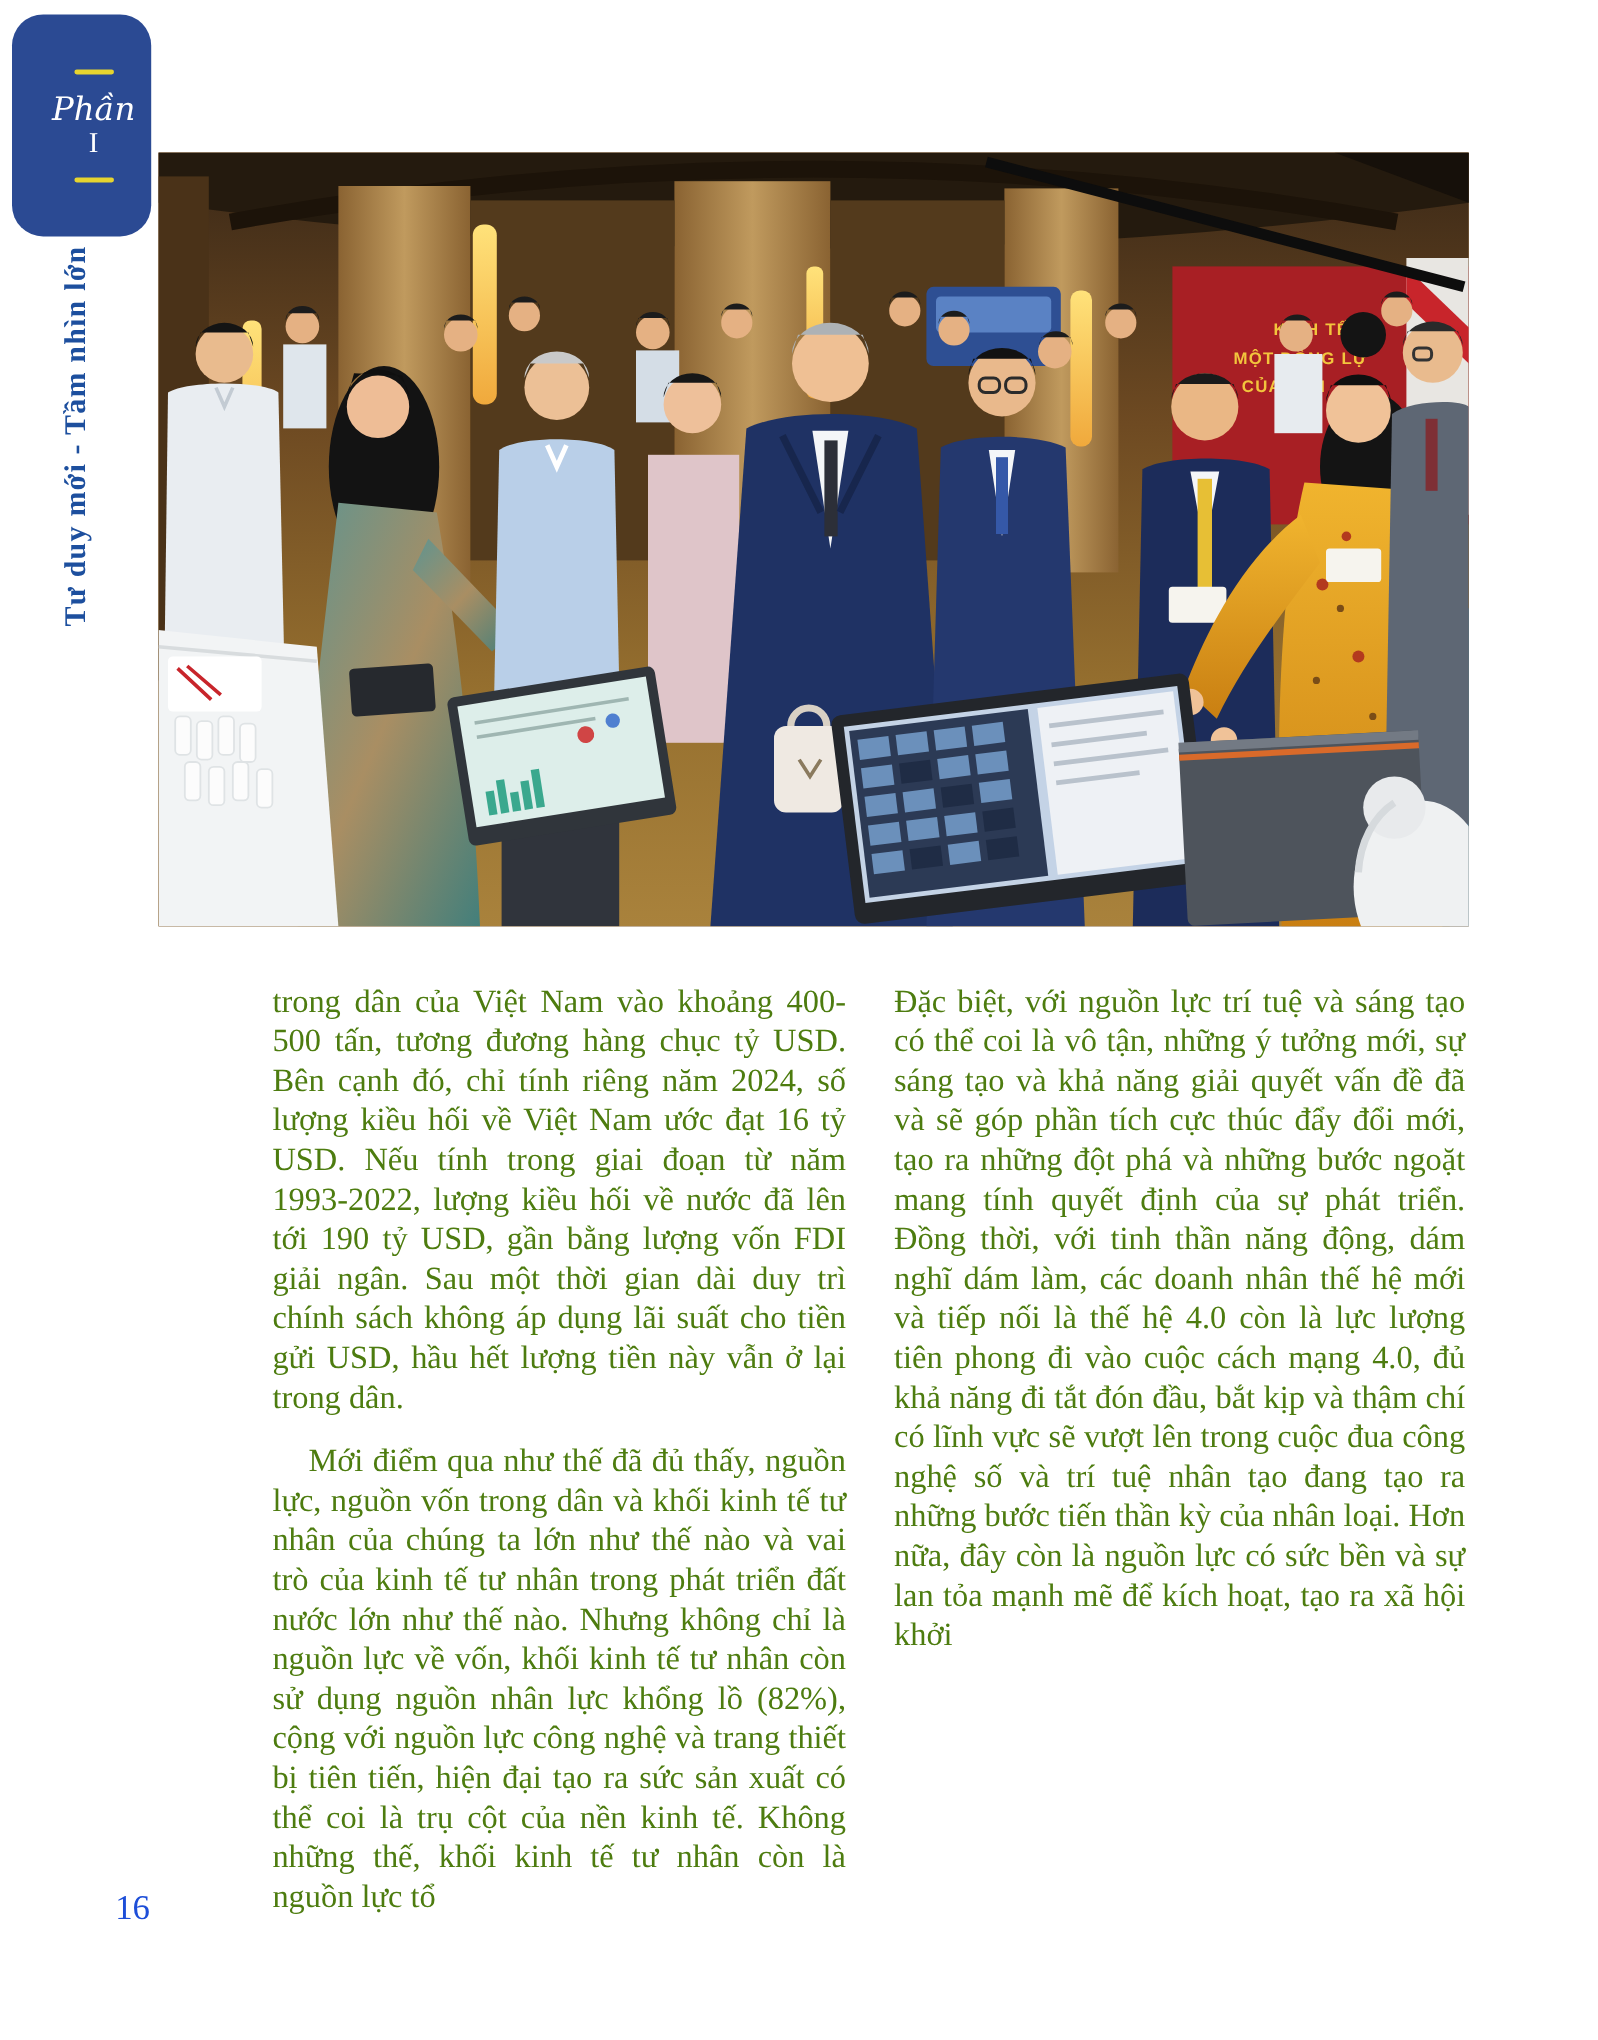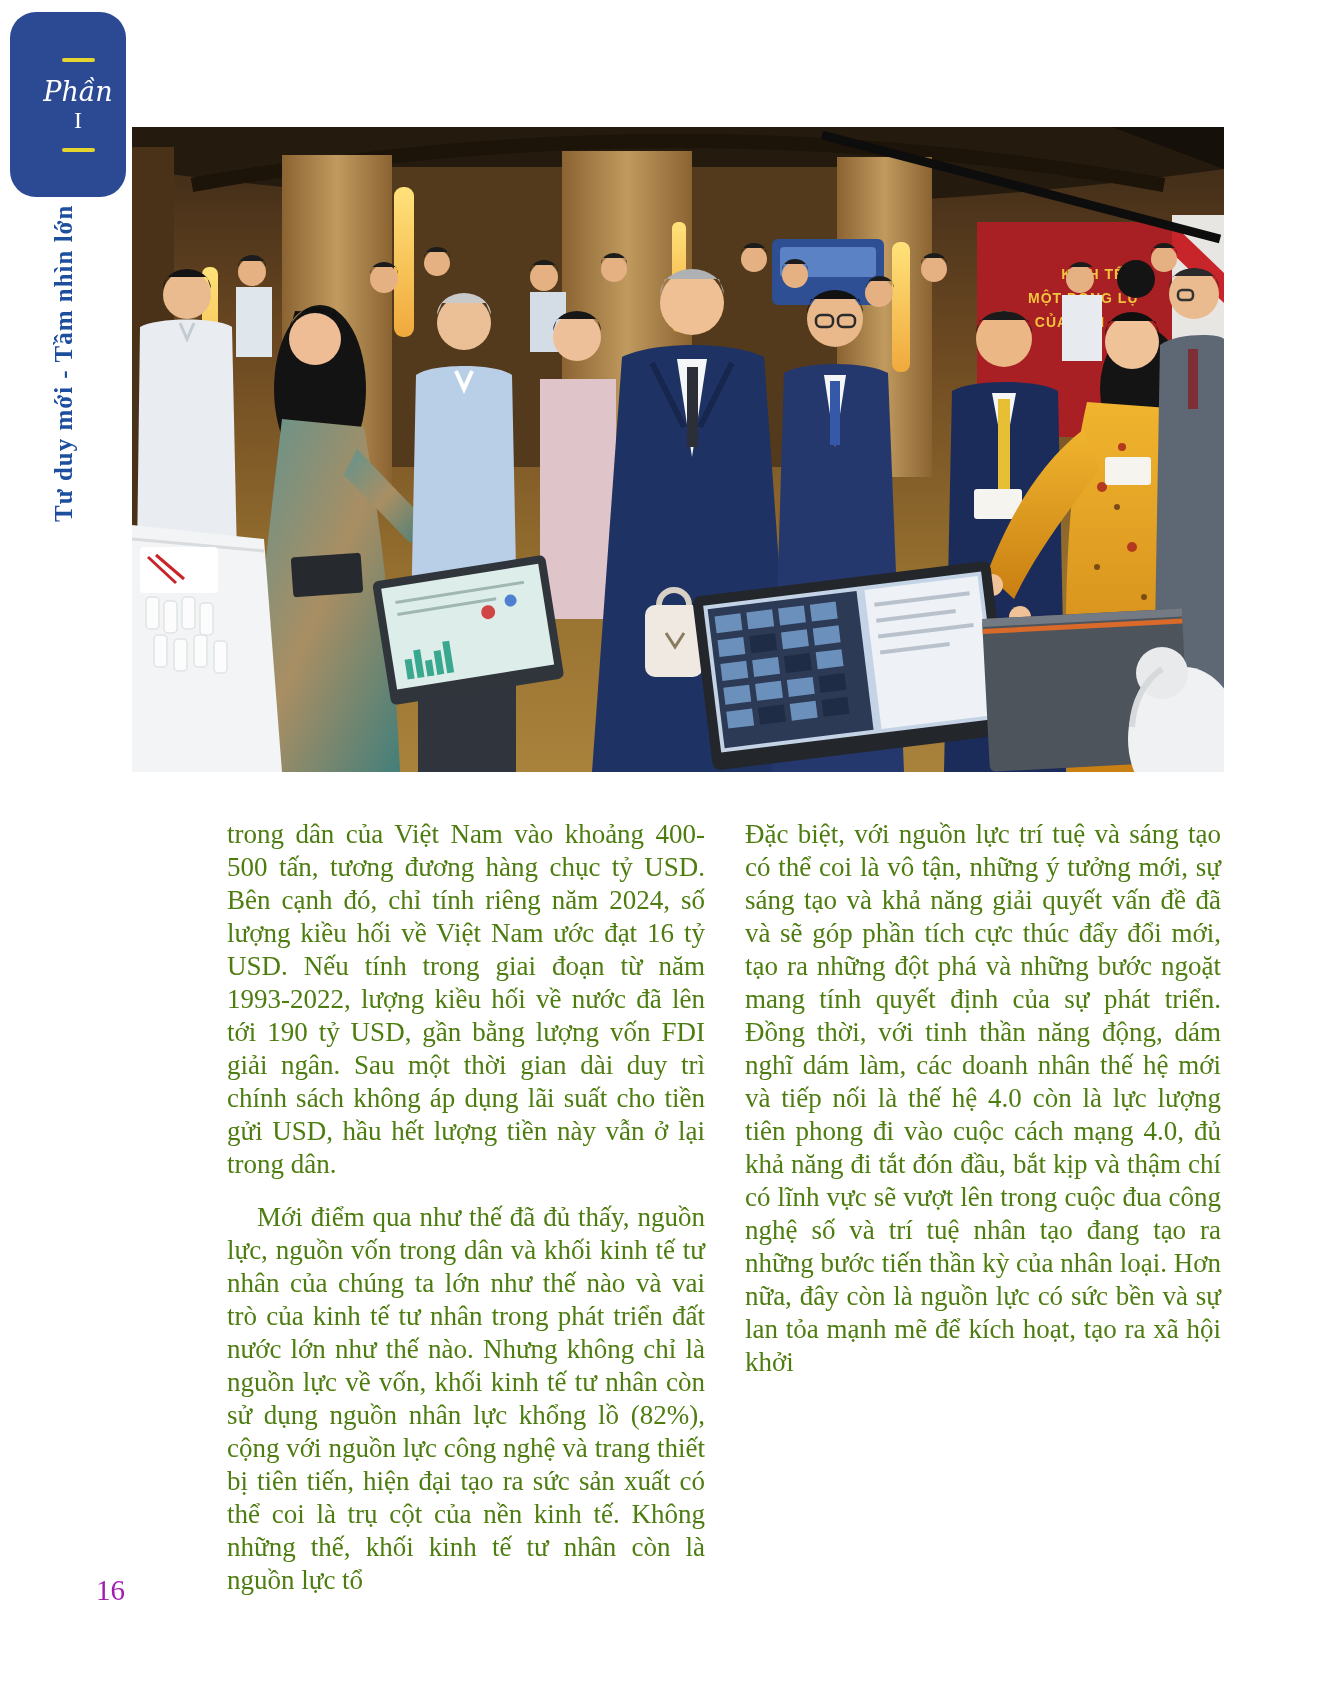--- a/index.html
+++ b/index.html
@@ -26,21 +26,21 @@
   .photo svg{display:block;}
 
   
   .col{position:absolute;top:818px;font-size:27px;line-height:33px;color:#4d7c0f;
        text-align:justify;}
   .col-left{left:227px;width:478px;}
   .col-right{left:745px;width:476px;}
   .col p{margin:0;}
   .col p + p{margin-top:20px;text-indent:30px;}
 
-  .page-number{position:absolute;left:96px;top:1574px;font-size:29px;color:#a21caf;}
+  .page-number{position:absolute;left:96px;top:1574px;font-size:29px;color:#1d4ed8;}
 </style>
 </head>
 <body>
 
 <div class="page">
 
   <div class="part-tab">
     <div class="tab-dash"></div>
     <div class="tab-script">Phần</div>
     <div class="tab-numeral">I</div>

